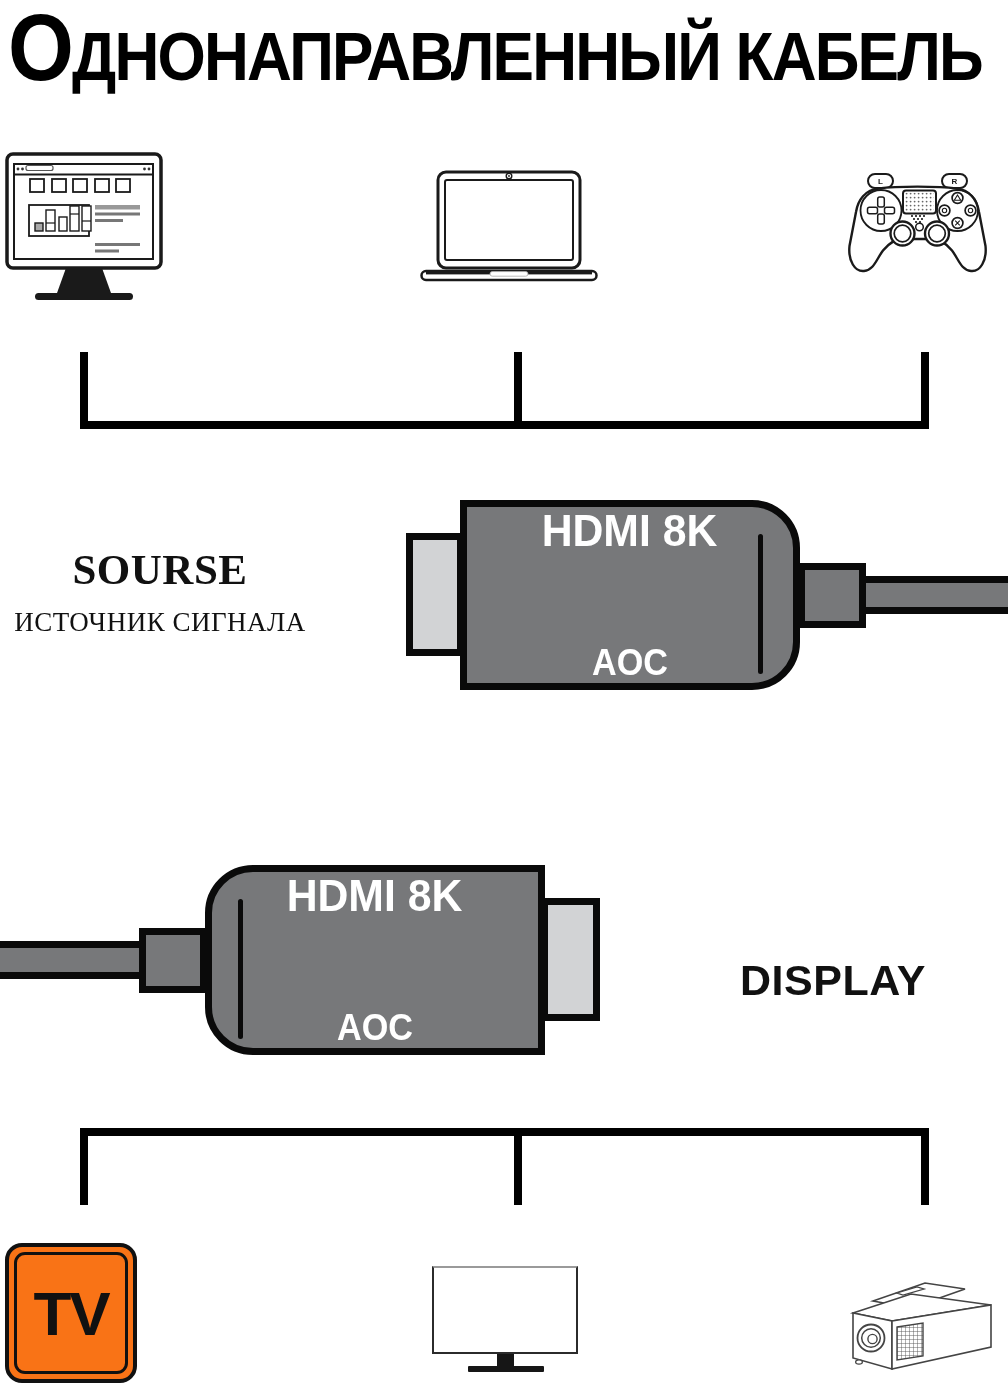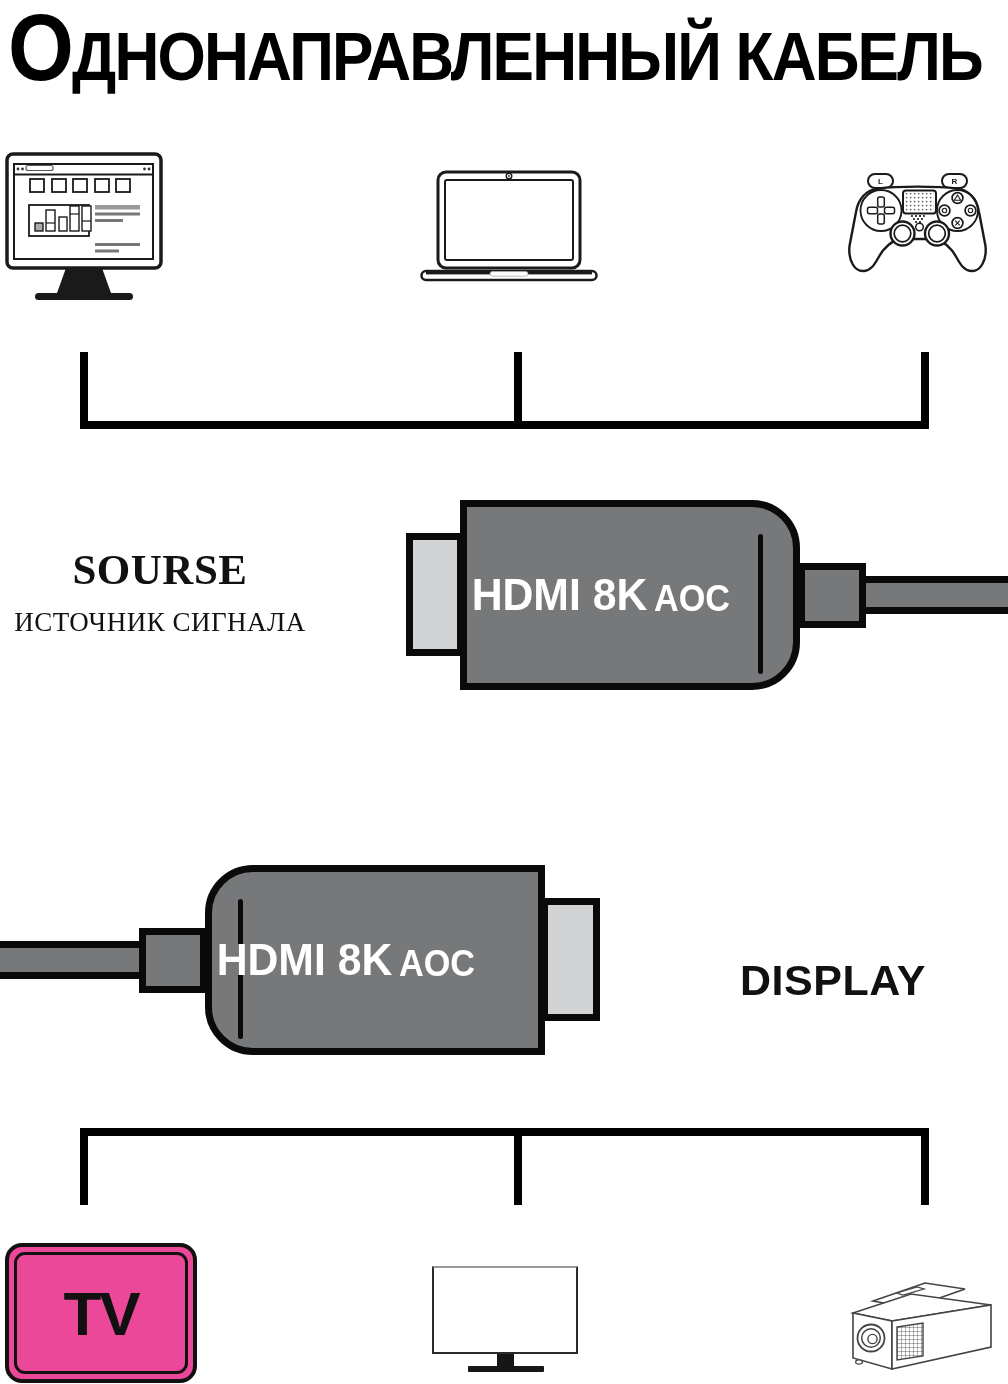--- a/index.html
+++ b/index.html
@@ -30,21 +30,21 @@
   .label-block { position: absolute; text-align: center; color: #111; }
   .source-block { left: 2px; top: 546px; width: 316px; font-family: Liberation Serif, serif; }
   .display-block { left: 660px; top: 908px; width: 346px; margin-top: 48px; }
   .big-label { font-weight: 700; font-size: 43px; line-height: 48px; letter-spacing: 0.5px; }
   .sub-label { font-weight: 400; font-size: 27px; line-height: 30px; margin-top: 13px; letter-spacing: 0.5px; }
 
   
   .conn-part { position: absolute; }
   .tip  { background: #D2D3D5; border: 7px solid #0a0a0a; z-index: 2; }
   .body { background: #77787A; border: 7px solid #0a0a0a; z-index: 3;
-          display: flex; align-items: center; justify-content: flex-start; }
+          display: flex; flex-direction: column; align-items: center; justify-content: space-between; }
   .relief { background: #77787A; border: 7px solid #0a0a0a; z-index: 1; }
   .cable  { background: #77787A; border-top: 7px solid #0a0a0a; border-bottom: 7px solid #0a0a0a; z-index: 0; }
   .groove { position: absolute; top: 27px; width: 5px; height: 140px; background: #0a0a0a; border-radius: 3px; }
 
   .tip1    { left: 406px; top: 533px; width: 58px;  height: 123px; }
   .body1   { left: 460px; top: 500px; width: 340px; height: 190px; border-radius: 0 48px 48px 0; }
   .body1 .groove { right: 30px; }
   .relief1 { left: 798px; top: 563px; width: 68px;  height: 65px; }
   .cable1  { left: 860px; top: 576px; width: 148px; height: 38px; }
 
@@ -53,22 +53,22 @@
   .body2   { left: 205px; top: 865px; width: 340px; height: 190px; border-radius: 48px 0 0 48px; }
   .body2 .groove { left: 26px; }
   .tip2    { left: 541px; top: 898px; width: 59px;  height: 123px; }
 
   .hdmi-line1 { color: #fff; font-weight: 700; font-size: 45px; line-height: 48px;
                 letter-spacing: 0px; transform: scaleX(0.95); white-space: nowrap; }
   .hdmi-line2 { color: #fff; font-weight: 700; font-size: 36px; line-height: 40px;
                 margin-top: 8px; transform: scaleX(0.95); }
 
   
-  .tv-outer { position: absolute; left: 5px; top: 1243px; width: 192px; height: 140px;
-              border: 4px solid #111; border-radius: 17px; padding: 5px; background: #ec4899; }
+  .tv-outer { position: absolute; left: 5px; top: 1243px; width: 132px; height: 140px;
+              border: 4px solid #111; border-radius: 17px; padding: 5px; background: #f97316; }
   .tv-inner { width: 100%; height: 100%; border: 3px solid #111; border-radius: 11px;
               display: flex; align-items: center; justify-content: center; }
   .tv-text { font-weight: 700; font-size: 62px; letter-spacing: -2px; color: #111; }
 
   
   .flat-monitor { position: absolute; left: 432px; top: 1266px; width: 146px; height: 106px; }
   .fm-screen { width: 146px; height: 88px; background: #fff;
                border: 2px solid #2b2b2b; border-top-color: #9a9a9a; }
   .fm-neck { position: absolute; left: 65px; top: 88px; width: 17px; height: 13px; background: #161616; }
   .fm-base { position: absolute; left: 36px; top: 100px; width: 76px; height: 6px; background: #161616; border-radius: 1px; }

